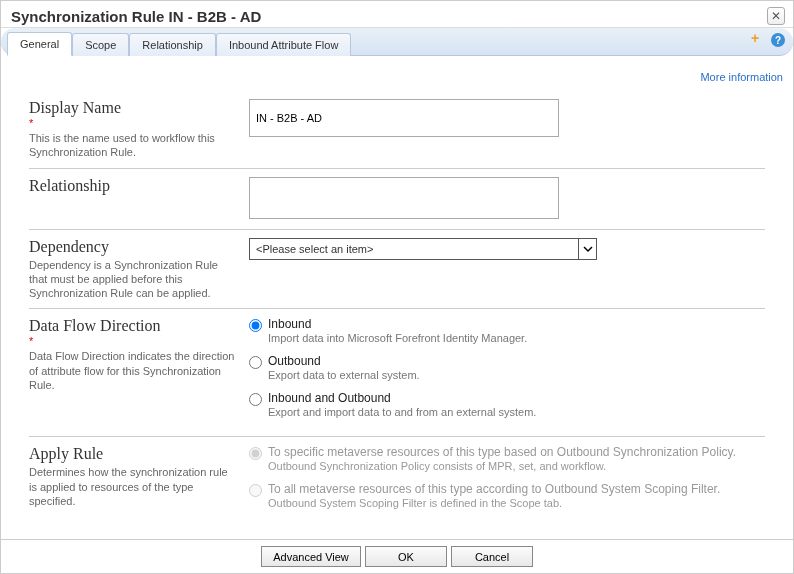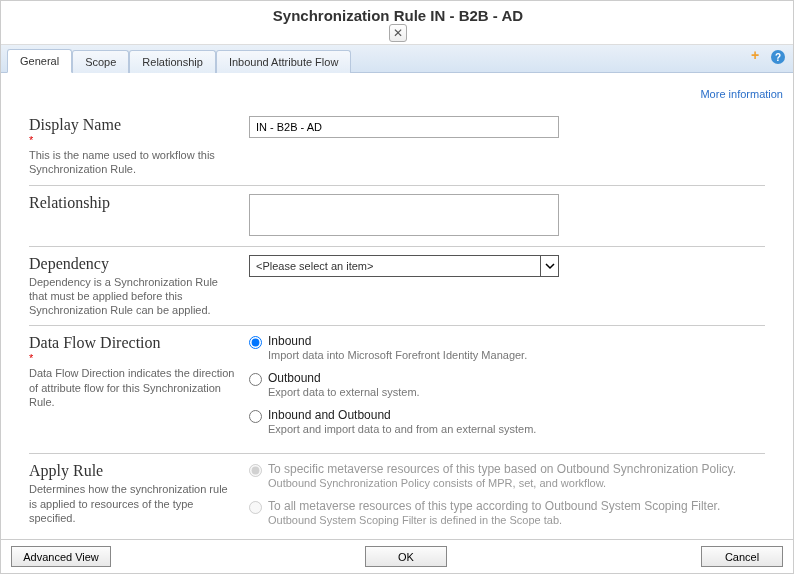--- a/index.html
+++ b/index.html
@@ -10,33 +10,33 @@
   background: #fff;
   width: 794px;
   height: 574px;
   overflow: hidden;
 }
 .window { width: 794px; height: 574px; border: 1px solid #ccc; position: relative; }
 .titlebar {
   display: flex; justify-content: space-between; align-items: center;
   padding: 6px 8px 2px 10px;
   border-bottom: 1px solid #ddd;
-  flex-direction: column;
 }
 .titlebar h1 { font-size: 15px; font-weight: bold; color: #333; }
 .close-btn {
   width: 18px; height: 18px; border: 1px solid #aaa; border-radius: 3px;
   background: linear-gradient(#fff,#eee); display: flex; align-items: center; justify-content: center;
   font-size: 12px; color: #555; cursor: pointer;
 }
 .tabbar {
   background: linear-gradient(#e9f0f8,#d6e4f3);
   height: 28px; display: flex; align-items: flex-end; padding: 0 6px;
   border-bottom: 1px solid #b7c8de;
   position: relative;
+  border-radius: 14px;
 }
 .tab {
   padding: 5px 12px; font-size: 11px; color: #333;
   border: 1px solid #b7c8de; border-bottom: none;
   background: linear-gradient(#f5f8fc,#e4edf7);
   margin-right: 0px; cursor: pointer;
   border-radius: 3px 3px 0 0;
   position: relative; top: 1px;
 }
 .tab.active {
@@ -65,46 +65,46 @@
   display: flex; align-items: flex-start;
   padding: 8px 0;
 }
 .row.sep { border-bottom: 1px solid #ccc; }
 .lcol { width: 220px; padding-right: 12px; }
 .lcol .label { font-size: 16px; color: #333; font-family: Liberation Serif, serif; }
 .lcol .helptext { font-size: 11px; color: #666; margin-top: 2px; line-height: 1.3; }
 .req { color: #d00; font-size: 11px; }
 .rcol { flex: 1; }
 .txt-input {
-  width: 310px; height: 22px; border: 1px solid #aaa; padding: 2px 6px;
+  width: 310px; height: 38px; border: 1px solid #aaa; padding: 2px 6px;
   font-size: 11px; font-family: inherit;
 }
 .txt-area {
   width: 310px; height: 42px; border: 1px solid #aaa; padding: 2px 6px;
   font-size: 11px; font-family: inherit; resize: none;
 }
 .select-wrap {
-  width: 310px; height: 22px; border: 1px solid #555; display: flex;
+  width: 348px; height: 22px; border: 1px solid #555; display: flex;
   align-items: center; justify-content: space-between; padding: 0 0 0 6px;
 }
 .select-wrap span { color: #333; }
 .select-arrow {
   width: 18px; height: 20px; border-left: 1px solid #555;
   display: flex; align-items: center; justify-content: center;
 }
 .radio-opt { display: flex; align-items: flex-start; gap: 6px; margin-bottom: 10px; }
 .radio-opt input { margin-top: 2px; }
 .radio-opt .opt-label { font-size: 12px; color: #222; }
 .radio-opt .opt-desc { font-size: 11px; color: #777; margin-top: 1px; }
 .radio-opt.disabled .opt-label, .radio-opt.disabled .opt-desc { color: #999; }
 .footer-note { padding: 12px 28px; color: #d00; font-size: 11px; }
 .buttonbar {
   position: absolute; bottom: 0; left: 0; right: 0;
   border-top: 1px solid #ccc; padding: 6px 10px;
-  display: flex; justify-content: space-between; gap: 4px;
+  display: flex; justify-content: center; gap: 4px;
   background: #fff;
 }
 .btn {
   min-width: 82px; height: 21px; border: 1px solid #888;
   background: linear-gradient(#fcfcfc,#e8e8e8);
   font-size: 11px; cursor: pointer; padding: 0 10px;
 }
 .btn.wide { min-width: 100px; }
 </style>
 </head>

